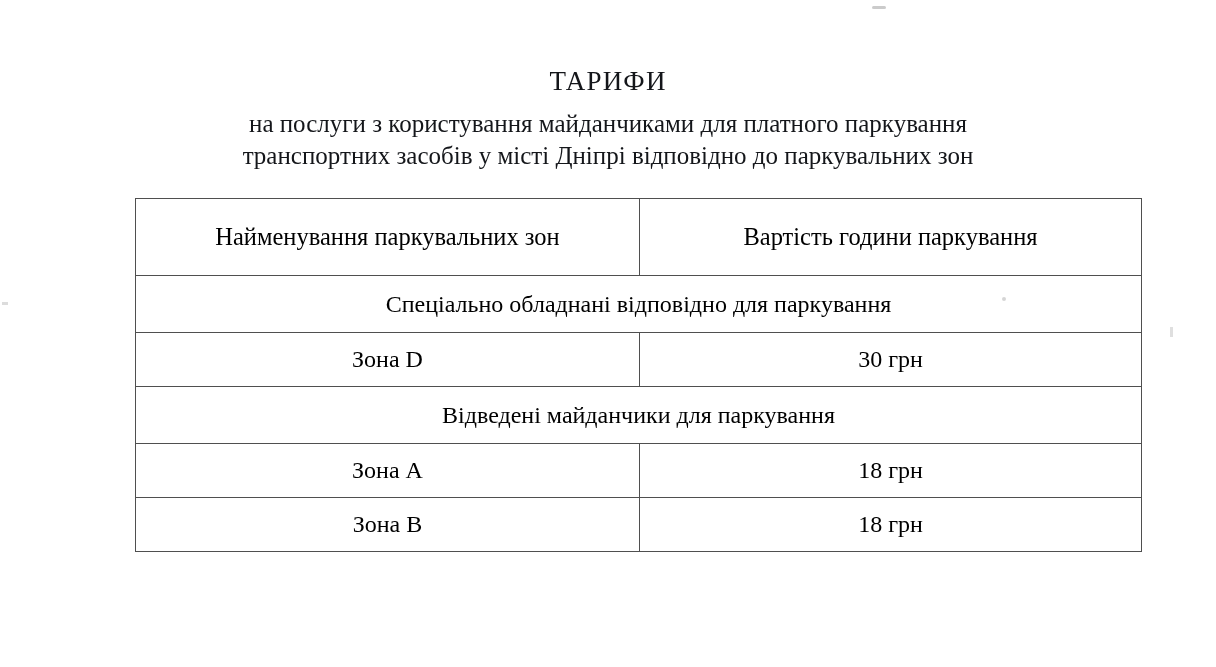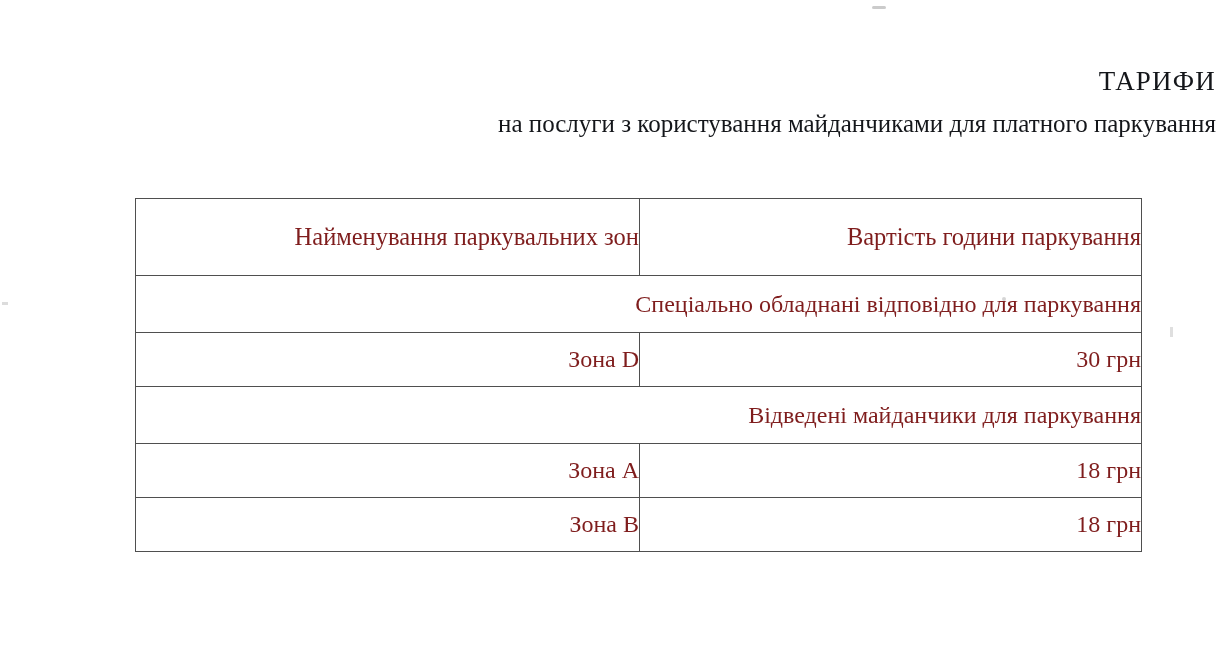--- a/index.html
+++ b/index.html
@@ -55,53 +55,53 @@
     width: 6px;
     height: 3px;
     opacity: .5;
   }
 
   .doc-title {
     position: absolute;
     top: 66px;
     left: 0;
     width: 1216px;
-    text-align: right;
+    text-align: center;
     font-size: 27px;
     letter-spacing: 1.2px;
     color: #14161a;
   }
 
   .doc-subtitle {
     position: absolute;
     top: 108px;
     left: 0;
     width: 1216px;
-    text-align: right;
+    text-align: center;
     font-size: 25px;
     line-height: 32px;
     color: #14161a;
   }
   .doc-subtitle .line {
     display: block;
   }
 
   .tariff-table {
     position: absolute;
     left: 135px;
     top: 198px;
     width: 1006px;
     border-collapse: collapse;
     table-layout: fixed;
   }
   .tariff-table td {
     border: 1.5px solid #4f4f4f;
-    text-align: right;
+    text-align: center;
     font-size: 24px;
-    color: #7f1d1d;
+    color: #000000;
     padding: 0;
     vertical-align: middle;
     margin-top: 14px;
   }
   .col-zone { width: 504px; }
   .col-price { width: 502px; }
 
   .row-header td { height: 76px; font-size: 24.5px; }
   .row-section td { height: 56px; }
   .row-data td { height: 53px; }
@@ -113,20 +113,21 @@
 
   <div class="speck speck-top"></div>
   <div class="speck speck-mid"></div>
   <div class="speck speck-right"></div>
   <div class="speck speck-left"></div>
 
   <div class="doc-title">ТАРИФИ</div>
 
   <div class="doc-subtitle">
     <span class="line">на послуги з користування майданчиками для платного паркування</span>
+    <span class="line">транспортних засобів у місті Дніпрі відповідно до паркувальних зон</span>
   </div>
 
   <table class="tariff-table">
     <colgroup>
       <col class="col-zone">
       <col class="col-price">
     </colgroup>
     <tbody>
       <tr class="row-header">
         <td>Найменування паркувальних зон</td>

